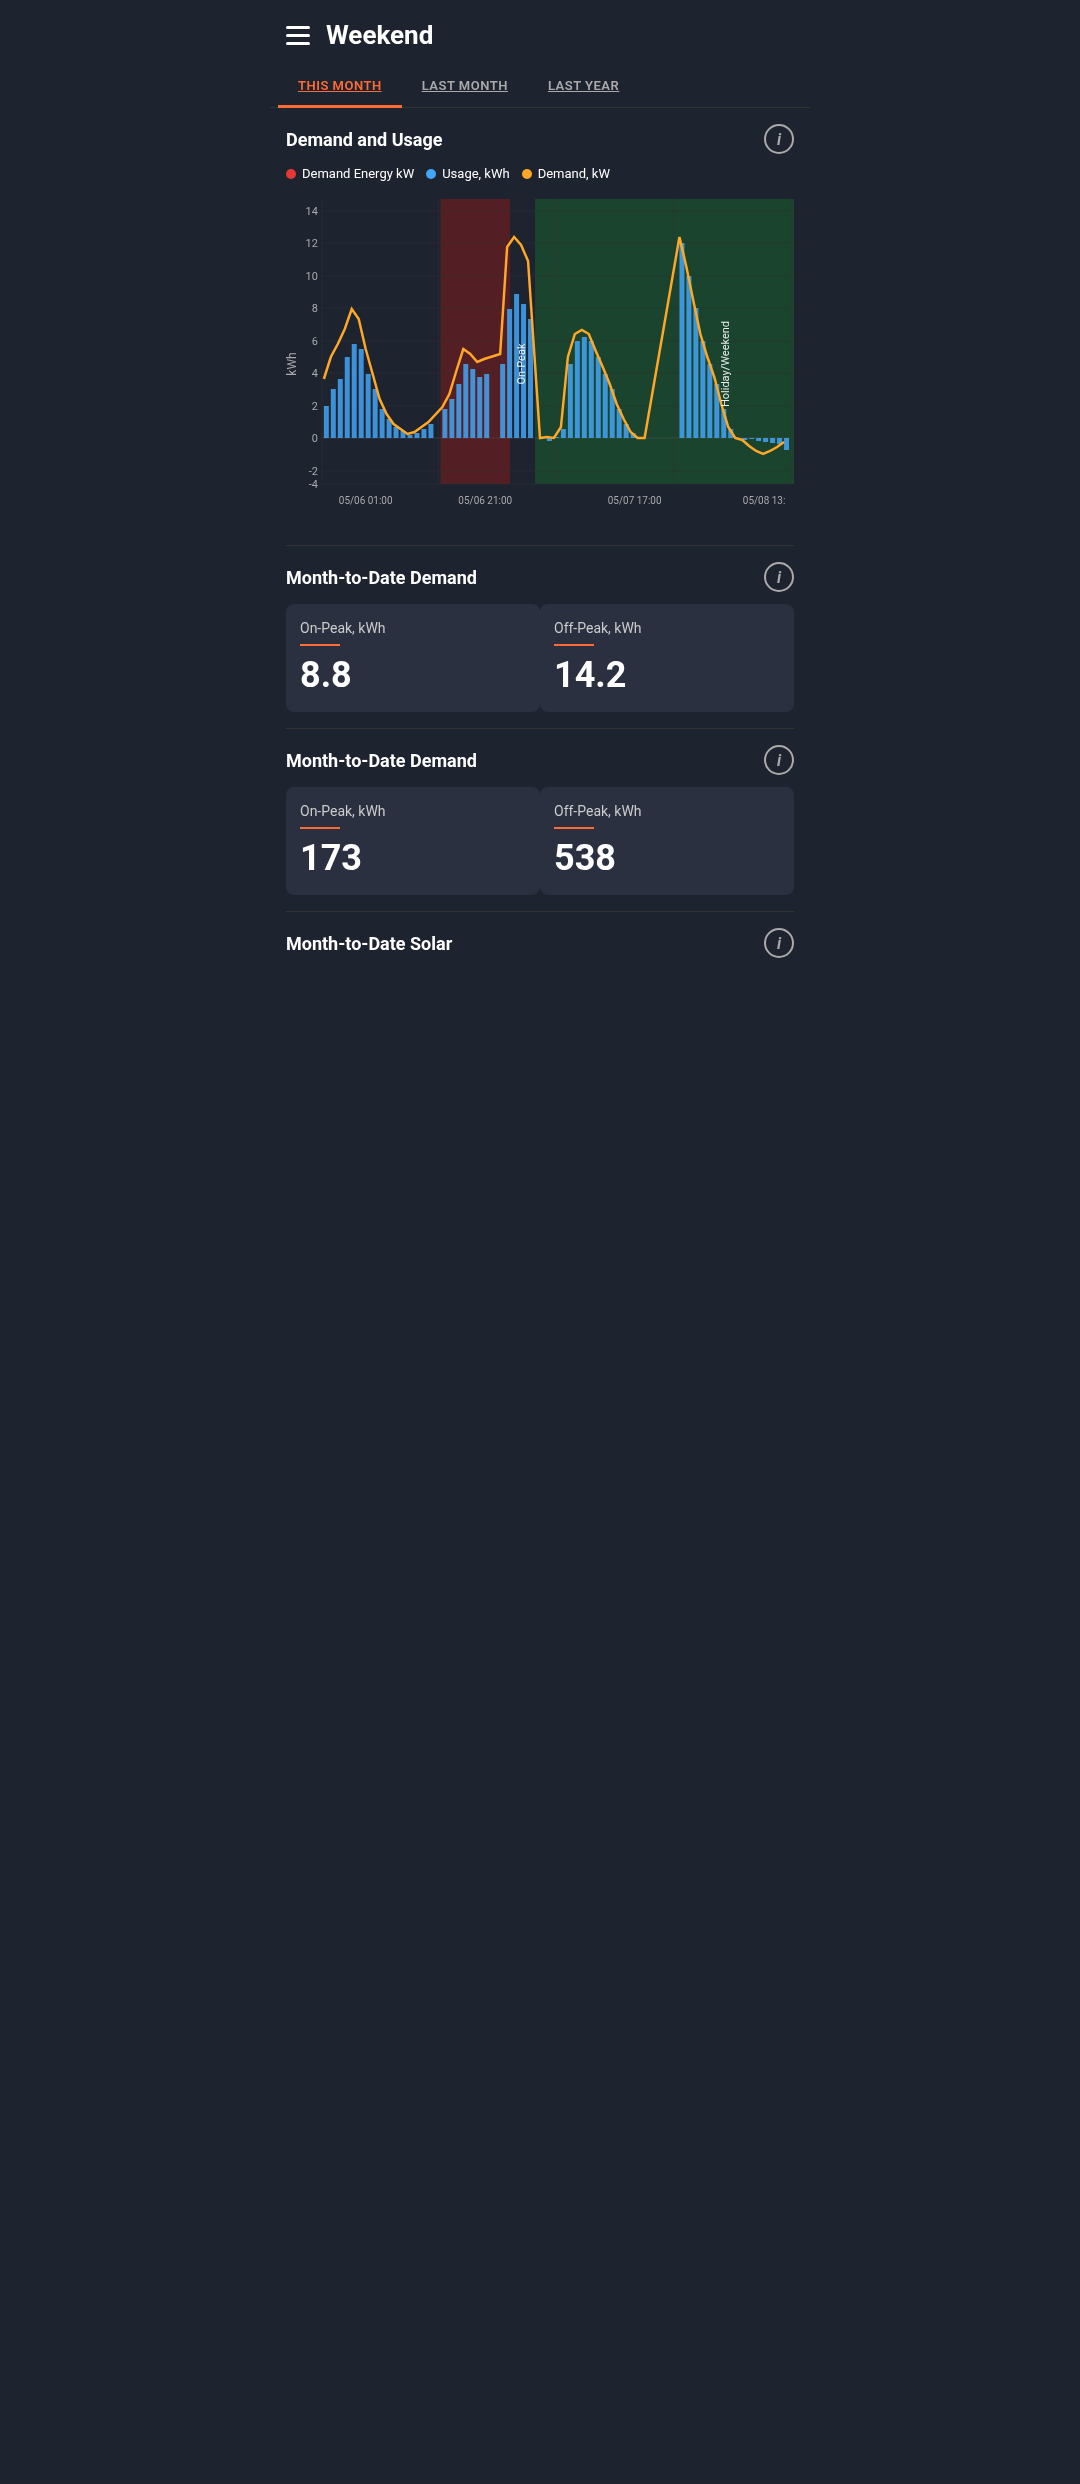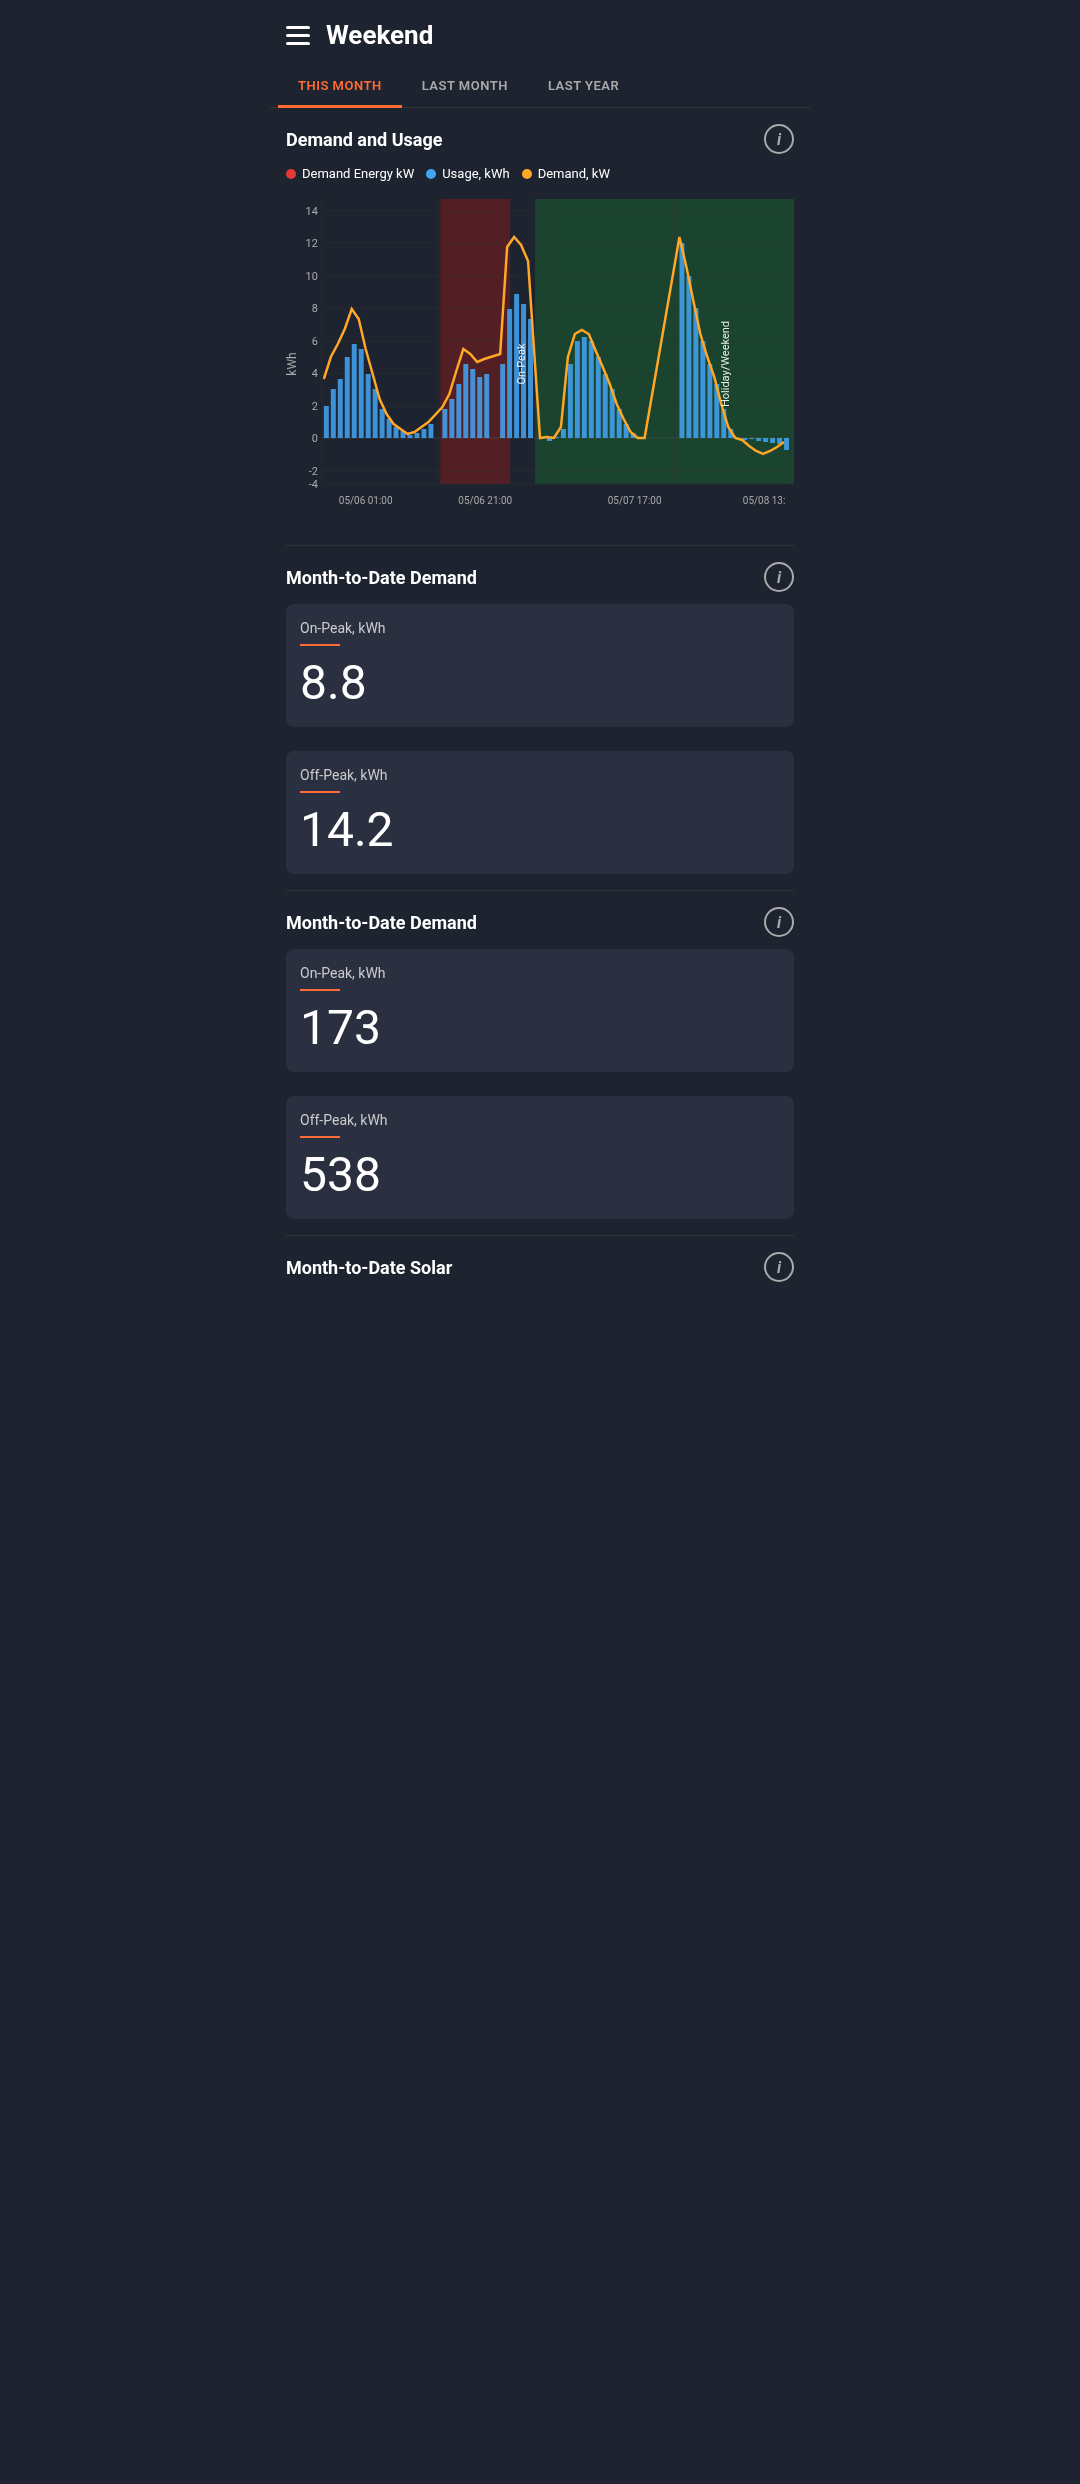--- a/index.html
+++ b/index.html
@@ -43,20 +43,21 @@
     }
     .tab {
       padding: 12px 20px;
       font-size: 13px;
       font-weight: 600;
       letter-spacing: 0.5px;
       cursor: pointer;
       color: #aaa;
       border-bottom: 3px solid transparent;
       margin-bottom: -1px;
+      text-decoration: underline;
     }
     .tab.active {
       color: #ff6b35;
       border-bottom: 3px solid #ff6b35;
     }
     .section {
       padding: 16px;
     }
     .section-header {
       display: flex;
@@ -107,45 +108,44 @@
       height: 340px;
       background: #0f766e;
       overflow: hidden;
     }
     .chart-svg {
       width: 100%;
       height: 100%;
     }
     .cards-row {
       display: flex;
-      gap: 24px;
+      gap: 0;
       margin-top: 4px;
-      flex-direction: column;
     }
     .card {
       flex: 1;
       background: #2a3040;
       border-radius: 8px;
       padding: 16px 14px;
       display: flex;
       flex-direction: column;
       gap: 8px;
     }
     .card-label {
       font-size: 14px;
       color: #ccc;
     }
     .card-divider {
       width: 40px;
       height: 2px;
       background: #ff6b35;
     }
     .card-value {
-      font-size: 48px;
-      font-weight: 400;
+      font-size: 36px;
+      font-weight: 700;
       color: #ffffff;
     }
     .section-divider {
       height: 1px;
       background: #333;
       margin: 0 16px;
     }
   </style>
 </head>
 <body>

